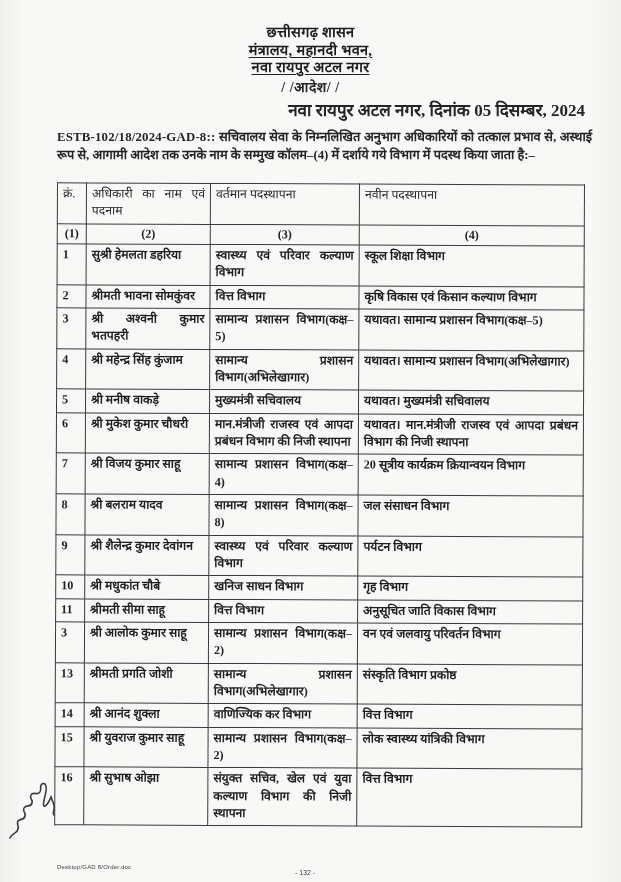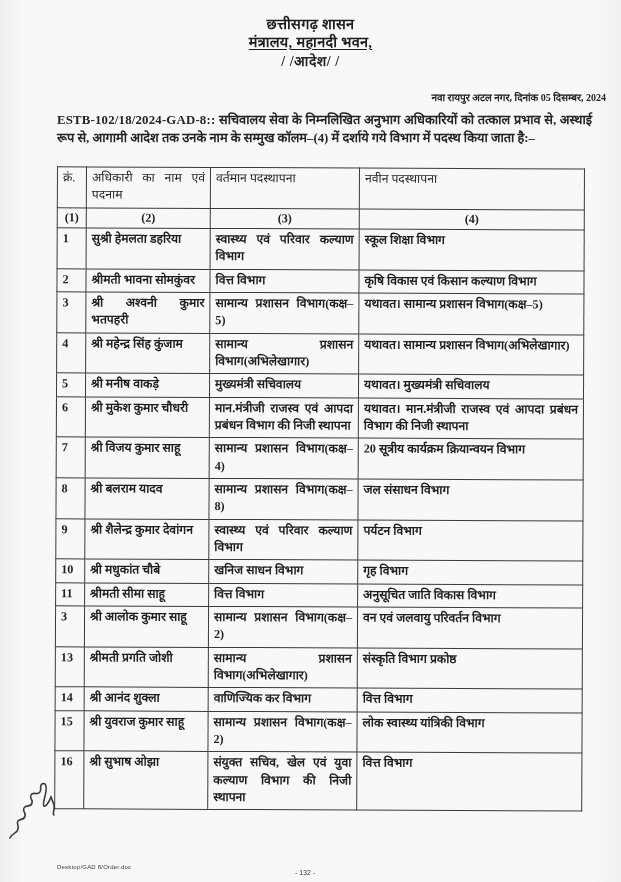--- a/index.html
+++ b/index.html
@@ -6,24 +6,24 @@
   body{
     width:621px;height:882px;overflow:hidden;position:relative;
     background:#f6f6f4;
     font-family:"Liberation Serif","DejaVu Serif",serif;
     color:#242424;
   }
   .scan-page{
     position:absolute;inset:0;
     background:linear-gradient(90deg,#efefed 0px,#f8f8f6 26px,#f8f8f6 590px,#f1f1ef 621px);
   }
-  .doc-header{ text-align:center; padding-top:16px; font-weight:bold; font-size:14.5px; line-height:1.22; color:#1e1e1e; letter-spacing:.3px;}
+  .doc-header{ text-align:center; padding-top:24px; font-weight:bold; font-size:14.5px; line-height:1.22; color:#1e1e1e; letter-spacing:.3px;}
   .doc-header .u{ text-decoration:underline; text-underline-offset:2px;}
   .order-label{ text-align:center; font-weight:bold; font-size:14px; letter-spacing:.5px;}
-  .date-line{ text-align:right; padding-right:15px; font-size:10px; font-weight:bold; margin-top:20px;}
+  .date-line{ text-align:right; padding-right:36px; font-size:17px; font-weight:bold; margin-top:2px;}
   .body-para{
     margin:8px 29px 18px 57px; font-size:12.8px; line-height:1.38;
     text-align:justify; font-weight:600;
   }
   .body-para .ref{ font-weight:bold; letter-spacing:.2px;}
   .tbl-wrap{ transform:rotate(0.25deg); transform-origin:top left;}
   table.officers{
     border-collapse:collapse; margin-left:57px; width:527px; table-layout:fixed;
     background:transparent;
   }
@@ -45,20 +45,21 @@
   .signature{ position:absolute; left:4px; top:772px; width:72px; height:78px;}
 </style>
 </head>
 <body>
 
 <div class="scan-page">
 
   <div class="doc-header">
     <div>छत्तीसगढ़ शासन</div>
     <div class="u">मंत्रालय, महानदी भवन,</div>
+    <div class="u">नवा रायपुर अटल नगर</div>
   </div>
 
   <div class="order-label">/ /आदेश/ /</div>
 
   <div class="date-line">नवा रायपुर अटल नगर, दिनांक 05 दिसम्बर, 2024</div>
 
   <div class="body-para">
     <span class="ref">ESTB-102/18/2024-GAD-8::</span>
     <span>सचिवालय सेवा के निम्नलिखित अनुभाग अधिकारियों को तत्काल प्रभाव से, अस्थाई रूप से, आगामी आदेश तक उनके नाम के सम्मुख कॉलम–(4) में दर्शाये गये विभाग में पदस्थ किया जाता है:–</span>
   </div>

